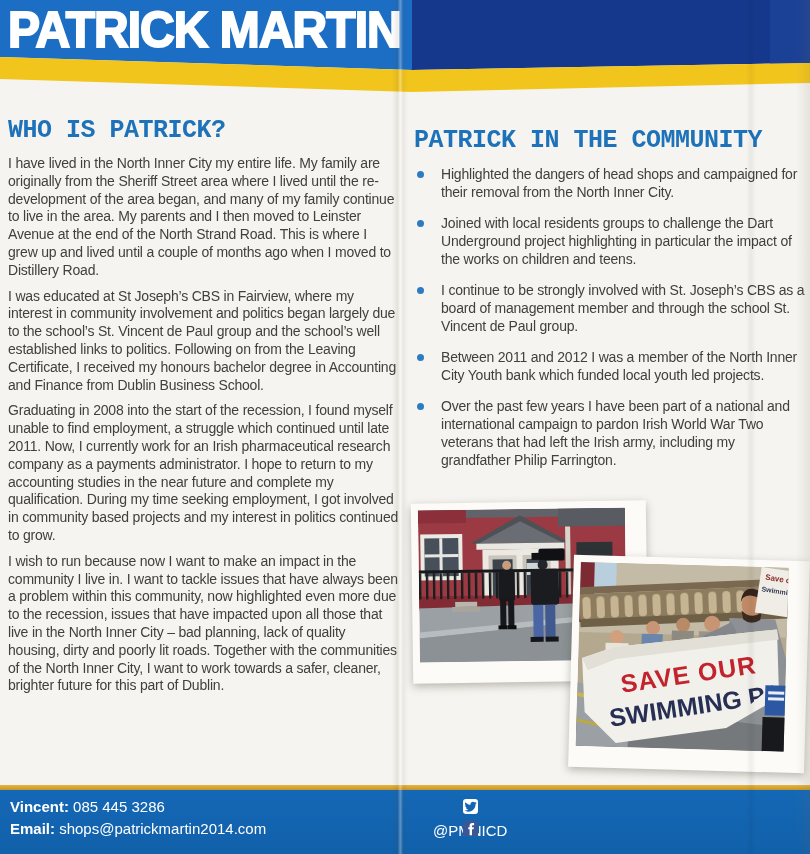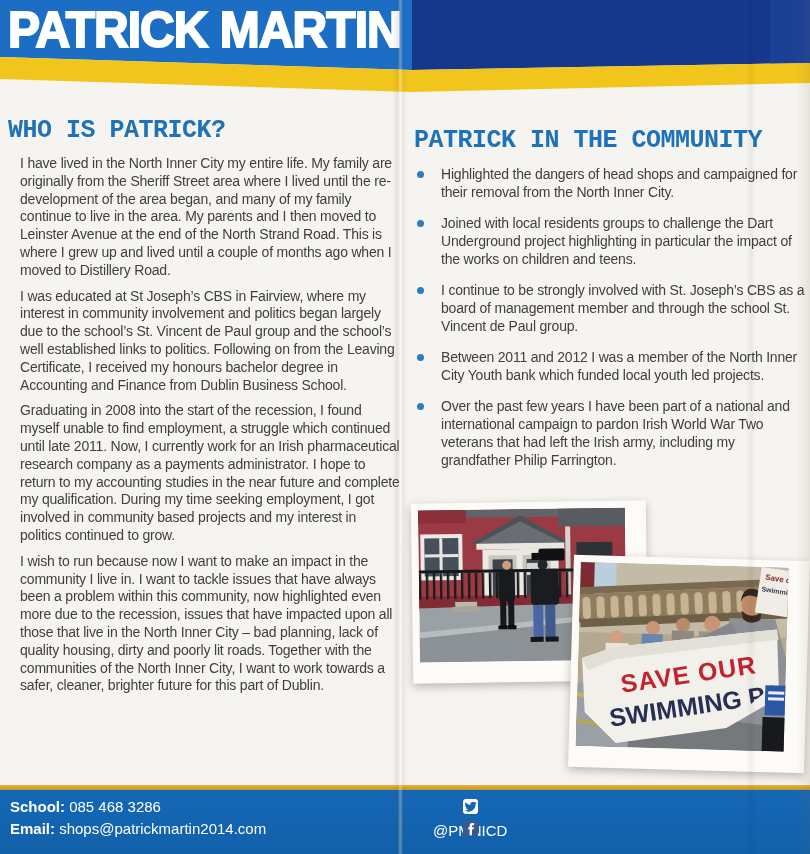--- a/index.html
+++ b/index.html
@@ -18,21 +18,21 @@
     -webkit-text-stroke:2px #ffffff;white-space:nowrap;z-index:2;
   }
   
   .col-left{position:absolute;left:8px;top:116px;width:392px;}
   .col-right{position:absolute;left:414px;top:126px;width:392px;}
   h2.section-heading{
     margin:0 0 10px 0;font-size:25px;letter-spacing:-0.5px;
     color:#1d72b9;font-weight:bold;font-family:Liberation Mono, monospace;
   }
   .col-left p{
-    margin:0 0 8px 12px;font-size:14px;line-height:17.8px;letter-spacing:-0.2px;
+    margin:0 0 8px 0;font-size:14px;line-height:17.8px;letter-spacing:-0.2px;
   }
   .bullet-list{margin:6px 0 0 0;padding:0;list-style:none;}
   .bullet-list li{
     position:relative;padding-left:27px;margin-bottom:13px;
     font-size:14px;line-height:18px;letter-spacing:-0.2px;
   }
   .bullet-list li::before{
     content:"";position:absolute;left:3px;top:6px;width:7px;height:7px;
     border-radius:50%;background:#2b7cc1;
   }
@@ -210,22 +210,22 @@
       <rect x="191" y="130" width="16" height="3" fill="#ffffff" opacity="0.9"></rect>
       <rect x="186" y="150" width="26" height="34" fill="#17191c"></rect>
     </svg>
   </figure>
 
   <footer class="footer">
     <div class="footer-gold"></div>
     <div class="footer-blue">
       <div class="footer-contacts">
         <div>
-          <b>School:</b>
-          <span>085 468 3286</span>
+          <b>Vincent:</b>
+          <span>085 445 3286</span>
         </div>
         <div>
           <b>Email:</b>
           <span>shops@patrickmartin2014.com</span>
         </div>
       </div>
       <div class="footer-social">
         <div class="social-row">
           <svg class="social-icon" viewBox="0 0 15 15">
             <rect x="0" y="0" width="15" height="15" rx="3" fill="#ffffff"></rect>

